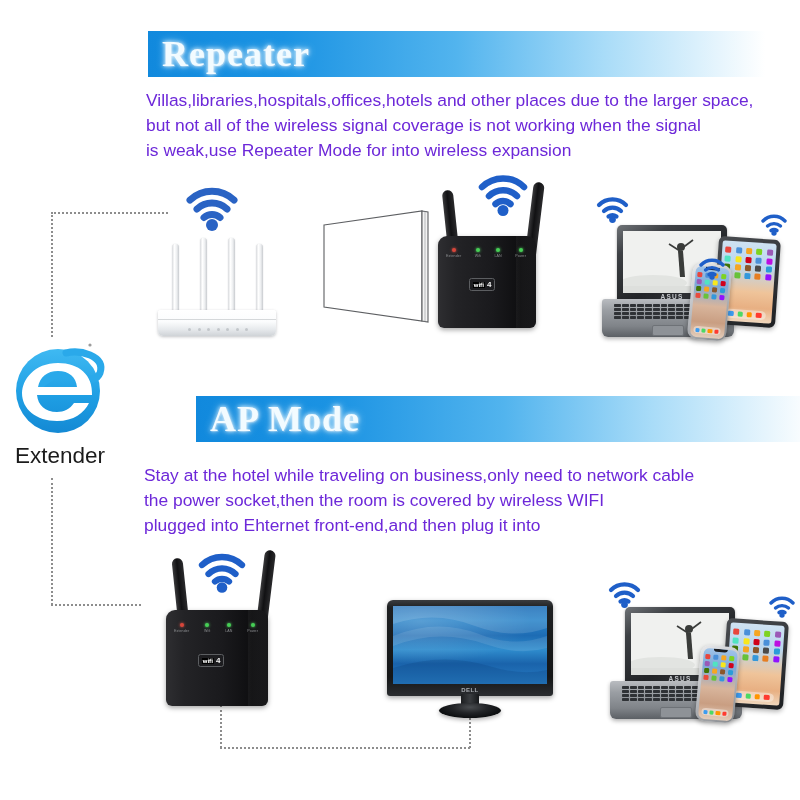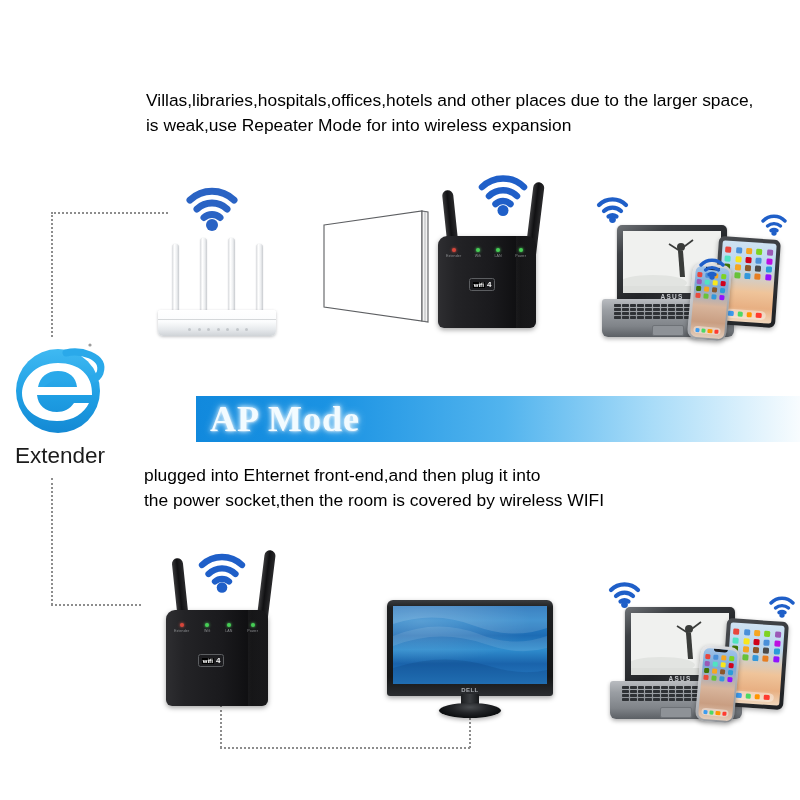--- a/index.html
+++ b/index.html
@@ -30,21 +30,21 @@
     white-space:nowrap;
   }
   #banner-repeater{left:148px;top:31px;width:617px;}
   #banner-apmode{left:148px;top:396px;width:617px;margin-left:48px;}
 
   
   .para{
     position:absolute;
     font-size:17.4px;
     line-height:25px;
-    color:#000000;
+    color:#6d28d9;
     font-weight:500;
     white-space:nowrap;
   }
   #para-repeater{left:146px;top:88px;}
   #para-apmode{left:144px;top:463px;}
   .para div{height:25px;}
 
   
   .dline{position:absolute;}
   .dline.h{border-top:2.5px dotted #8d8d8d;height:0;}
@@ -261,23 +261,27 @@
       <path d="M50 30 C26 30 14 47 14 60 C14 76 28 88 49 88 C66 88 76 80 81 70
                L66 70 C62 76 56 79 49 79 C37 79 30 72 29 62 L84 62
                C85 42 71 30 50 30 Z
                M30 54 C32 44 39 38 50 38 C61 38 68 44 69 54 Z" fill="#ffffff"></path>
       <path d="M26 50 Q12 56 10 48 Q8 40 22 36" fill="none" stroke="#2aa9ea" stroke-width="6" stroke-linecap="round" opacity="0"></path>
       <circle cx="82" cy="12" r="1.6" fill="#9c9c9c"></circle>
     </svg>
   </div>
   <div id="internet-label">Extender</div>
 
+  <div class="banner" id="banner-repeater">
+    <span class="title">Repeater</span>
+  </div>
 
   <div class="para" id="para-repeater">
     <div>Villas,libraries,hospitals,offices,hotels and other places due to the larger space,</div>
+    <div>but not all of the wireless signal coverage is not working when the signal</div>
     <div>is weak,use Repeater Mode for into wireless expansion</div>
   </div>
 
   <div class="wifi-ico" style="left:184px;top:183px;width:56px;height:48px;">
     <svg viewBox="0 0 56 48" width="56" height="48">
       <path d="M6 17 A32 32 0 0 1 50 17" fill="none" stroke="#2a63c4" stroke-width="7" stroke-linecap="round"></path>
       <path d="M13 26 A22 22 0 0 1 43 26" fill="none" stroke="#2a63c4" stroke-width="7" stroke-linecap="round"></path>
       <path d="M20 34.5 A12 12 0 0 1 36 34.5" fill="none" stroke="#2a63c4" stroke-width="7" stroke-linecap="round"></path>
       <circle cx="28" cy="42" r="6" fill="#2a63c4"></circle>
     </svg>
@@ -515,22 +519,23 @@
         <circle cx="13" cy="19" r="2.7" fill="#1f5fc8"></circle>
       </svg>
     </div>
   </div>
 
   <div class="banner" id="banner-apmode">
     <span class="title">AP Mode</span>
   </div>
 
   <div class="para" id="para-apmode">
+    <div>Stay at the hotel while traveling on business,only need to network cable</div>
+    <div>the power socket,then the room is covered by wireless WIFI</div>
     <div>plugged into Ehternet front-end,and then plug it into</div>
-    <div>the power socket,then the room is covered by wireless WIFI</div>
   </div>
 
   <div class="wifi-ico" style="left:197px;top:551px;width:50px;height:42px;">
     <svg viewBox="0 0 50 42" width="50" height="42">
       <path d="M5 14 A29 29 0 0 1 45 14" fill="none" stroke="#1f5fc8" stroke-width="6.3" stroke-linecap="round"></path>
       <path d="M11.5 23 A19 19 0 0 1 38.5 23" fill="none" stroke="#1f5fc8" stroke-width="6.3" stroke-linecap="round"></path>
       <path d="M18 30.5 A10.5 10.5 0 0 1 32 30.5" fill="none" stroke="#1f5fc8" stroke-width="6.3" stroke-linecap="round"></path>
       <circle cx="25" cy="36.5" r="5.3" fill="#1f5fc8"></circle>
     </svg>
   </div>

